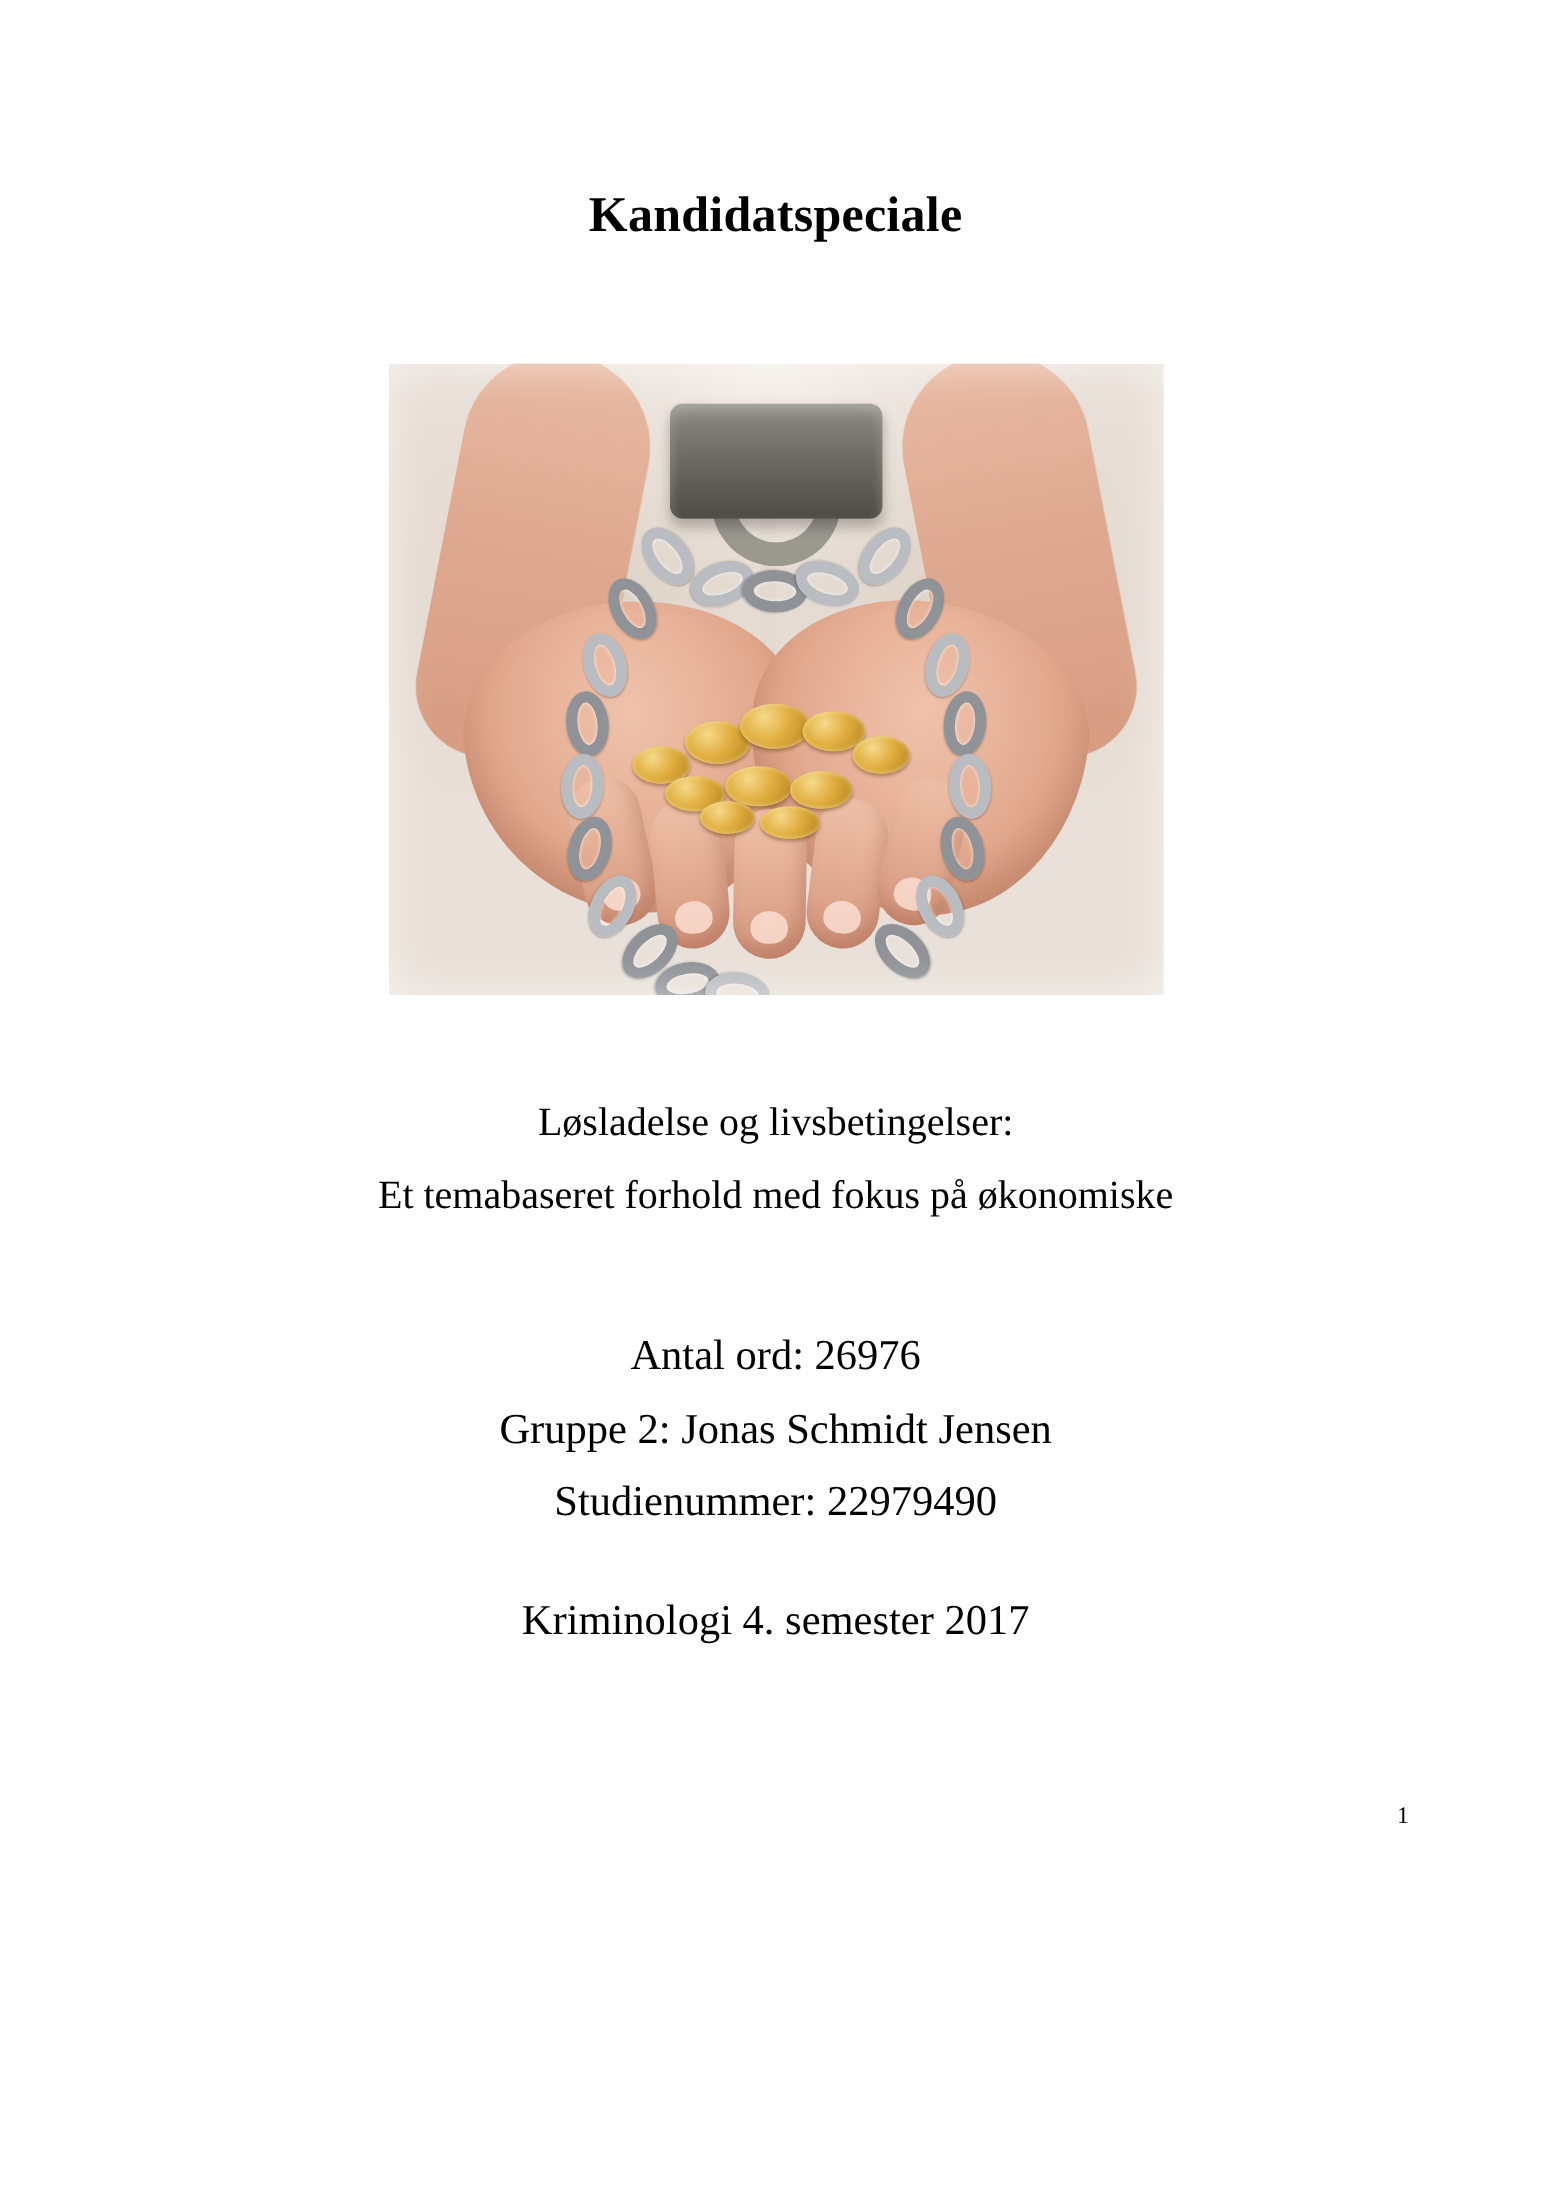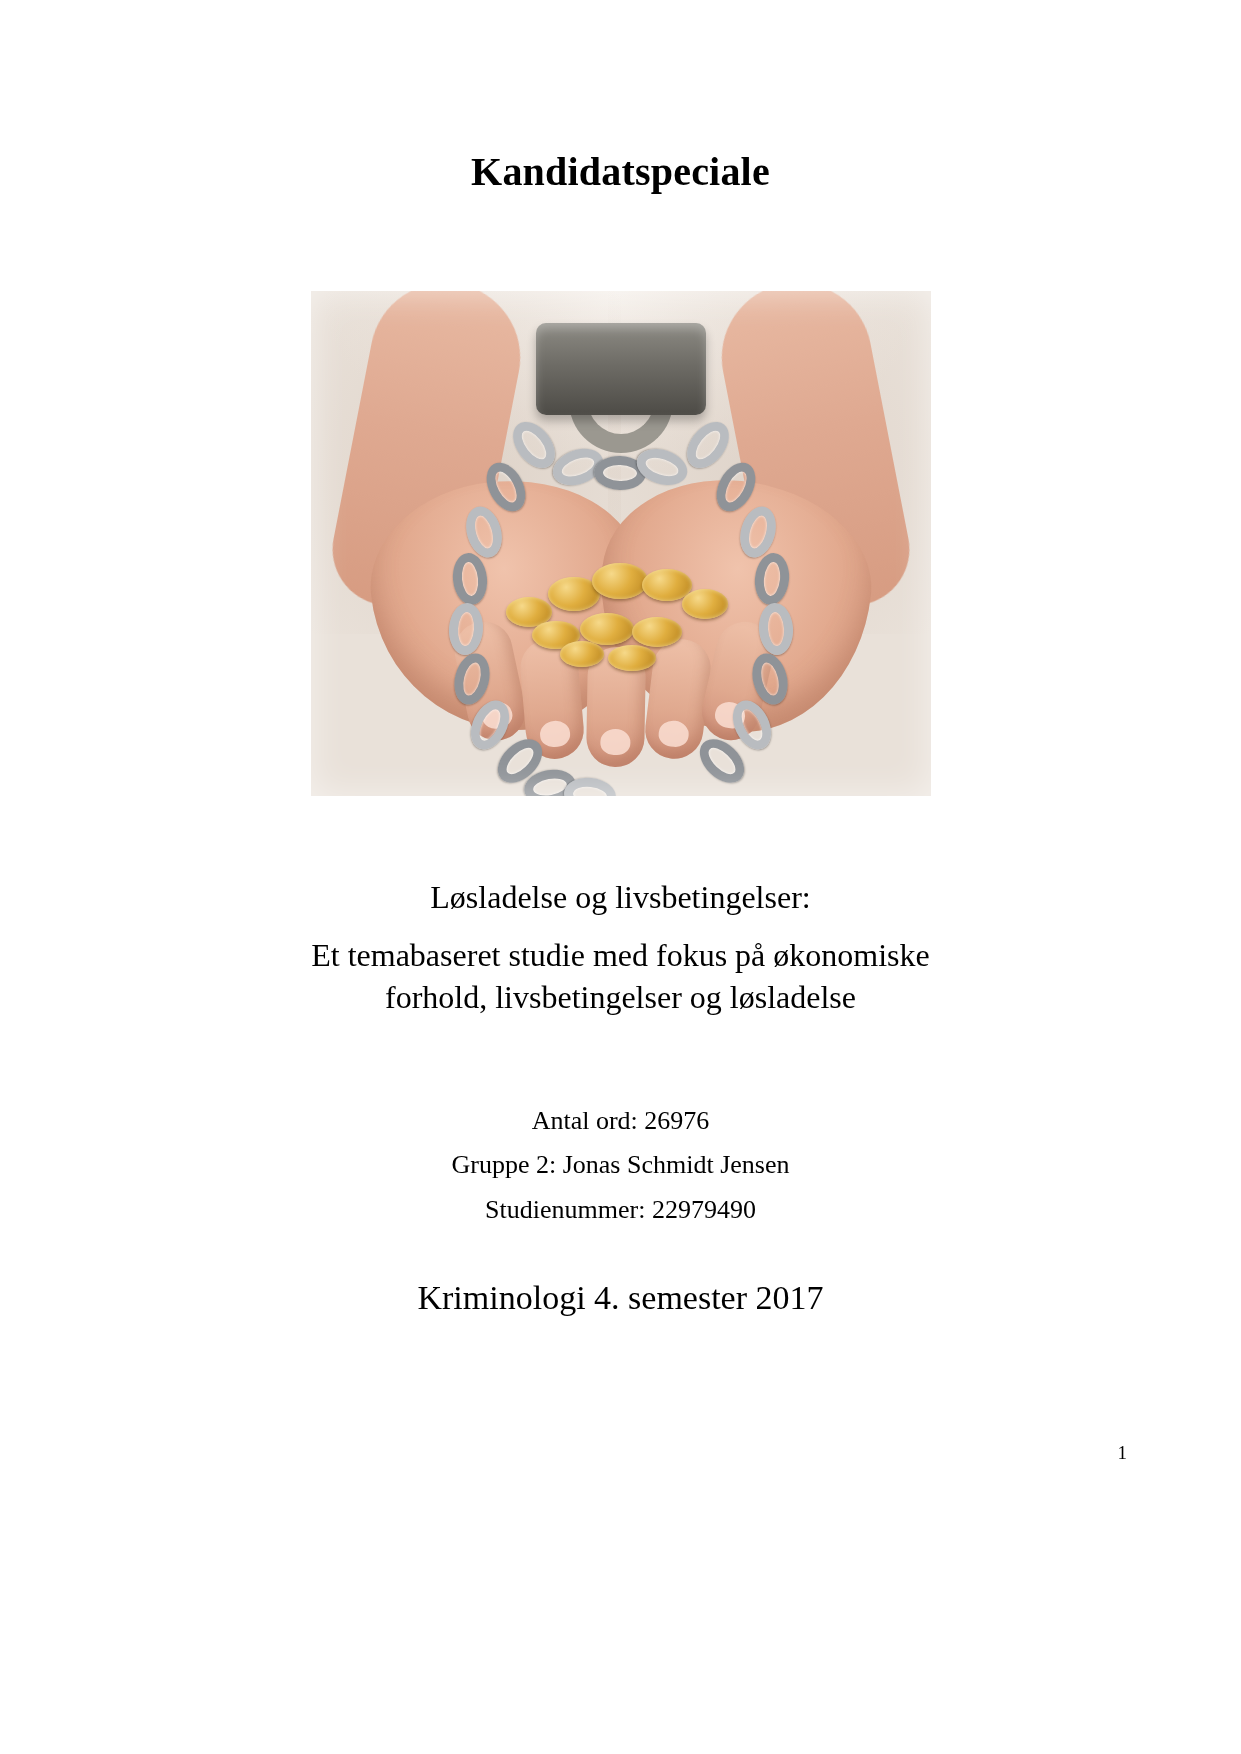--- a/index.html
+++ b/index.html
@@ -186,21 +186,21 @@
     margin: 0;
   }
   .subtitle-line.first { margin-bottom: 16px; }
 
   
   .meta-block {
     margin-top: 80px;
     text-align: center;
   }
   .meta-line {
-    font-size: 26px;
+    font-size: 34px;
     line-height: 1.72;
     margin: 0;
   }
   .semester-line {
     margin-top: 46px;
     text-align: center;
     font-size: 34px;
   }
 
   .page-number {
@@ -284,22 +284,21 @@
         <div class="link alt" style="left:222px; top:470px; transform:rotate(80deg);"></div>
         <div class="link" style="left:262px; top:478px; transform:rotate(96deg);"></div>
       </div>
 
       <div class="vignette"></div>
     </div>
   </figure>
 
   <div class="subtitle-block">
     <p class="subtitle-line first">Løsladelse og livsbetingelser:</p>
-    <p class="subtitle-line">Et temabaseret studie med fokus på økonomiske</p>
-    <p class="subtitle-line">forhold, livsbetingelser og løsladelse</p>
+    <p class="subtitle-line">Et temabaseret forhold med fokus på økonomiske</p>
   </div>
 
   <div class="meta-block">
     <p class="meta-line">Antal ord: 26976</p>
     <p class="meta-line">Gruppe 2: Jonas Schmidt Jensen</p>
     <p class="meta-line">Studienummer: 22979490</p>
     <p class="semester-line">Kriminologi 4. semester 2017</p>
   </div>
 
   <div class="page-number">1</div>

